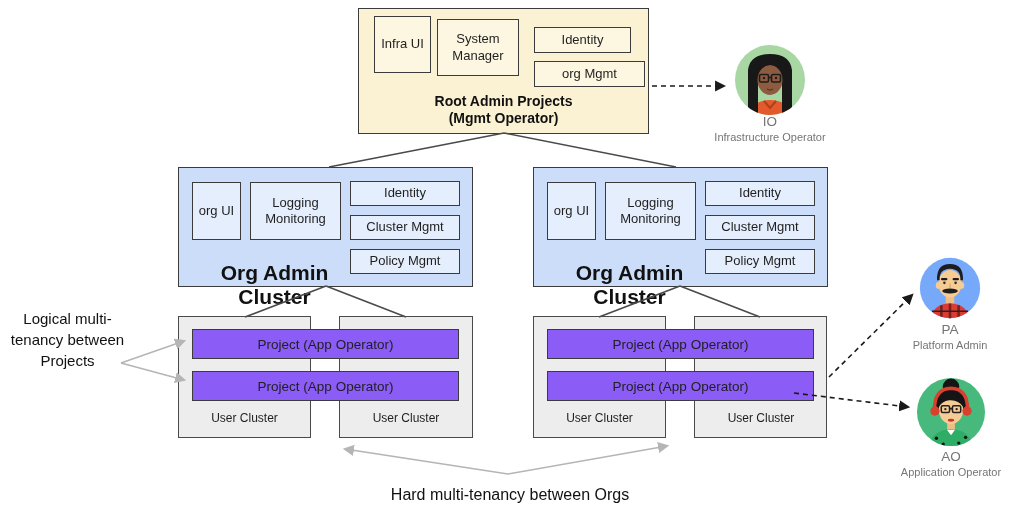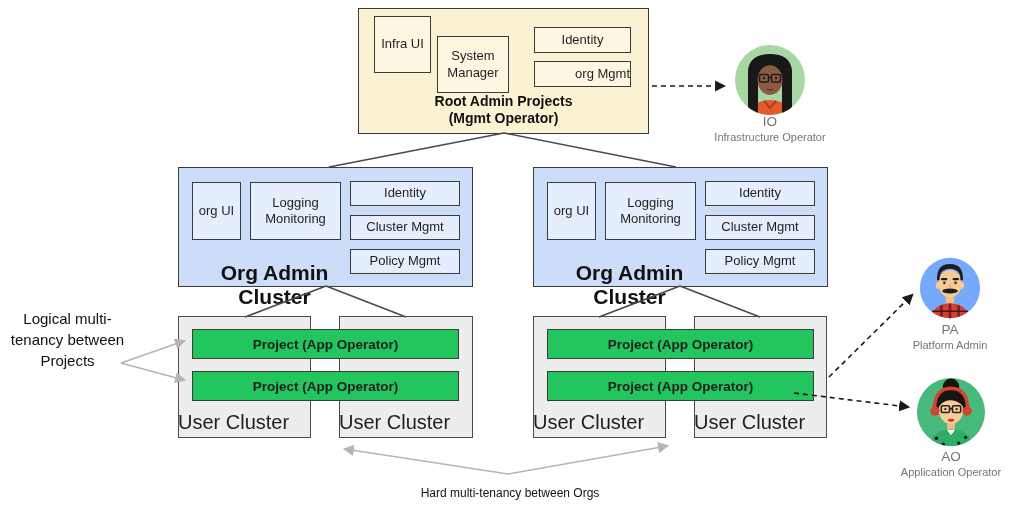--- a/index.html
+++ b/index.html
@@ -9,53 +9,53 @@
   }
   .box{
     position:absolute;box-sizing:border-box;border:1.5px solid #3b3b3b;
     display:flex;align-items:center;justify-content:center;text-align:center;
   }
   .cluster-root{background:#FBF1D3;}
   .root-inner{background:#FDF7E2;font-size:13px;line-height:1.25;}
   .cluster-org{background:#CBDDF8;}
   .org-inner{background:#E5EEFD;font-size:13px;line-height:1.25;}
   .cluster-user{background:#EDEDED;border-color:#4a4a4a;}
-  .project-bar{background:#22c55e;font-weight:bold;font-size:13.5px;z-index:3;}
+  .project-bar{background:#8b5cf6;font-weight:normal;font-size:13.5px;z-index:3;}
   .cluster-title{
     position:absolute;font-weight:bold;text-align:center;color:#111;z-index:2;
   }
   .root-title{font-size:14px;line-height:17px;}
   .org-title{font-size:21px;}
   .user-label{
-    position:absolute;font-size:20px;color:#1f1f1f;z-index:2;
+    position:absolute;font-size:12px;text-align:center;color:#1f1f1f;z-index:2;
   }
   .annotation{position:absolute;font-weight:normal;color:#111;text-align:center;}
   .annotation-logical{font-size:15px;line-height:21px;}
-  .annotation-hard{font-size:12px;}
+  .annotation-hard{font-size:16px;}
   .persona-initials{position:absolute;font-size:13.5px;color:#757575;text-align:center;}
   .persona-role{position:absolute;font-size:11px;color:#757575;text-align:center;}
   .avatar{position:absolute;}
   #connectors{position:absolute;left:0;top:0;width:1022px;height:513px;z-index:4;pointer-events:none;}
 </style>
 </head>
 <body>
 
 <div id="stage">
 
   <div class="box cluster-root" style="left:358px;top:8px;width:291px;height:126px;"></div>
   <div class="box root-inner" style="left:374px;top:16px;width:57px;height:57px;">
       <span>Infra UI</span>
     </div>
-  <div class="box root-inner" style="left:437px;top:36px;width:72px;height:57px;">
+  <div class="box root-inner" style="left:437px;top:19px;width:82px;height:57px;">
       <span>System Manager</span>
     </div>
   <div class="box root-inner" style="left:534px;top:27px;width:97px;height:26px;">
       <span>Identity</span>
     </div>
-  <div class="box root-inner" style="left:534px;top:61px;width:97px;height:26px;justify-content:flex-end;">
+  <div class="box root-inner" style="left:534px;top:61px;width:111px;height:26px;">
       <span>org Mgmt</span>
     </div>
   <div class="cluster-title root-title" style="left:358px;top:93px;width:291px;">
     <div>Root Admin Projects</div>
     <div>(Mgmt Operator)</div>
   </div>
 
   <div class="box cluster-org" style="left:178px;top:167px;width:295px;height:120px;"></div>
   <div class="box org-inner" style="left:192px;top:182px;width:49px;height:58px;">
       <span>org UI</span>

